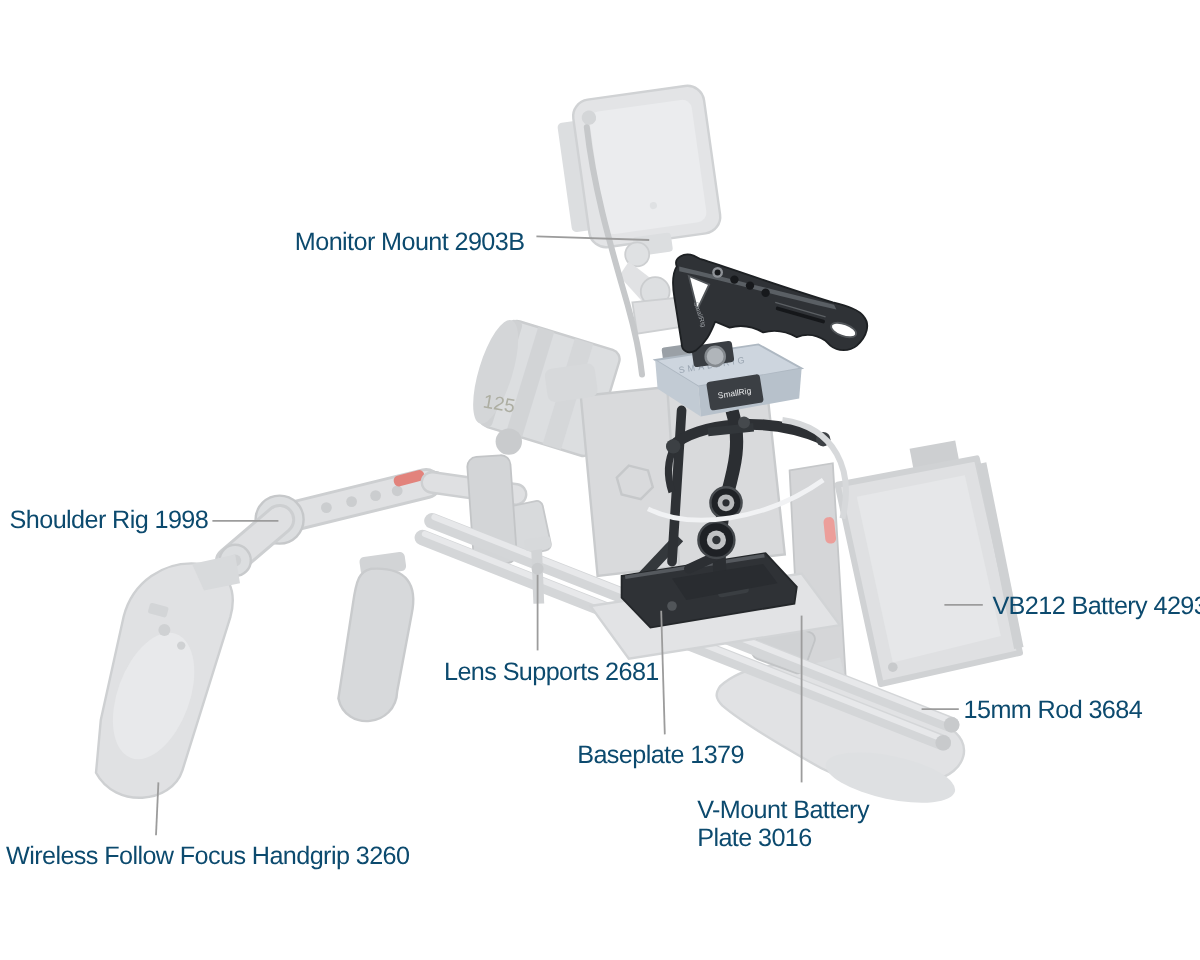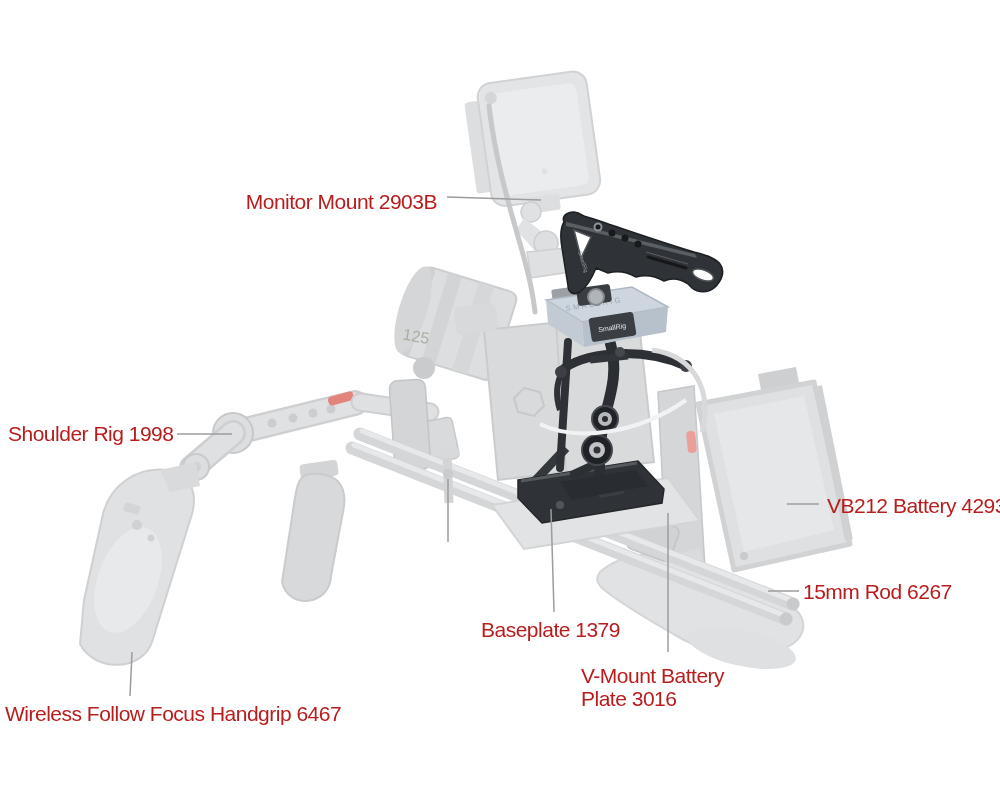--- a/index.html
+++ b/index.html
@@ -1,19 +1,19 @@
 <!DOCTYPE html>
 <html><head>
 <meta charset="utf-8">
 <style>
   html,body{margin:0;padding:0;background:#ffffff;}
   #stage{position:relative;width:1000px;height:800px;background:#ffffff;overflow:hidden;
          font-family:"Liberation Sans", sans-serif;}
   #rig-svg{position:absolute;left:0;top:0;}
-  .callout{position:absolute;color:#b91c1c;font-size:21px;letter-spacing:-0.5px;
+  .callout{position:absolute;color:#0c4a6e;font-size:21px;letter-spacing:-0.5px;
            line-height:23px;white-space:nowrap;}
   .callout.right-anchored{text-align:right;}
 </style>
 </head>
 <body>
 
 <div id="stage">
 
 <svg id="rig-svg" width="1000" height="800" viewBox="0 0 1000 800">
 
@@ -227,26 +227,27 @@
     <line x1="787" y1="504" x2="819" y2="504"></line>
     <line x1="768" y1="591" x2="799" y2="591"></line>
     <line x1="132" y1="652" x2="130" y2="696"></line>
   </g>
 </svg>
 
   <div class="callout right-anchored" style="right:563px;top:190px">Monitor Mount 2903B</div>
 
   <div class="callout" style="left:8px;top:422px">Shoulder Rig 1998</div>
 
+  <div class="callout" style="left:370px;top:549px">Lens Supports 2681</div>
 
   <div class="callout" style="left:481px;top:618px">Baseplate 1379</div>
 
   <div class="callout" style="left:581px;top:664px">
     <div>V-Mount Battery</div>
     <div>Plate 3016</div>
   </div>
 
   <div class="callout" style="left:827px;top:494px">VB212 Battery 4293</div>
 
-  <div class="callout" style="left:803px;top:580px">15mm Rod 6267</div>
-
-  <div class="callout" style="left:5px;top:702px">Wireless Follow Focus Handgrip 6467</div>
+  <div class="callout" style="left:803px;top:580px">15mm Rod 3684</div>
+
+  <div class="callout" style="left:5px;top:702px">Wireless Follow Focus Handgrip 3260</div>
 </div>
 
 </body></html>

